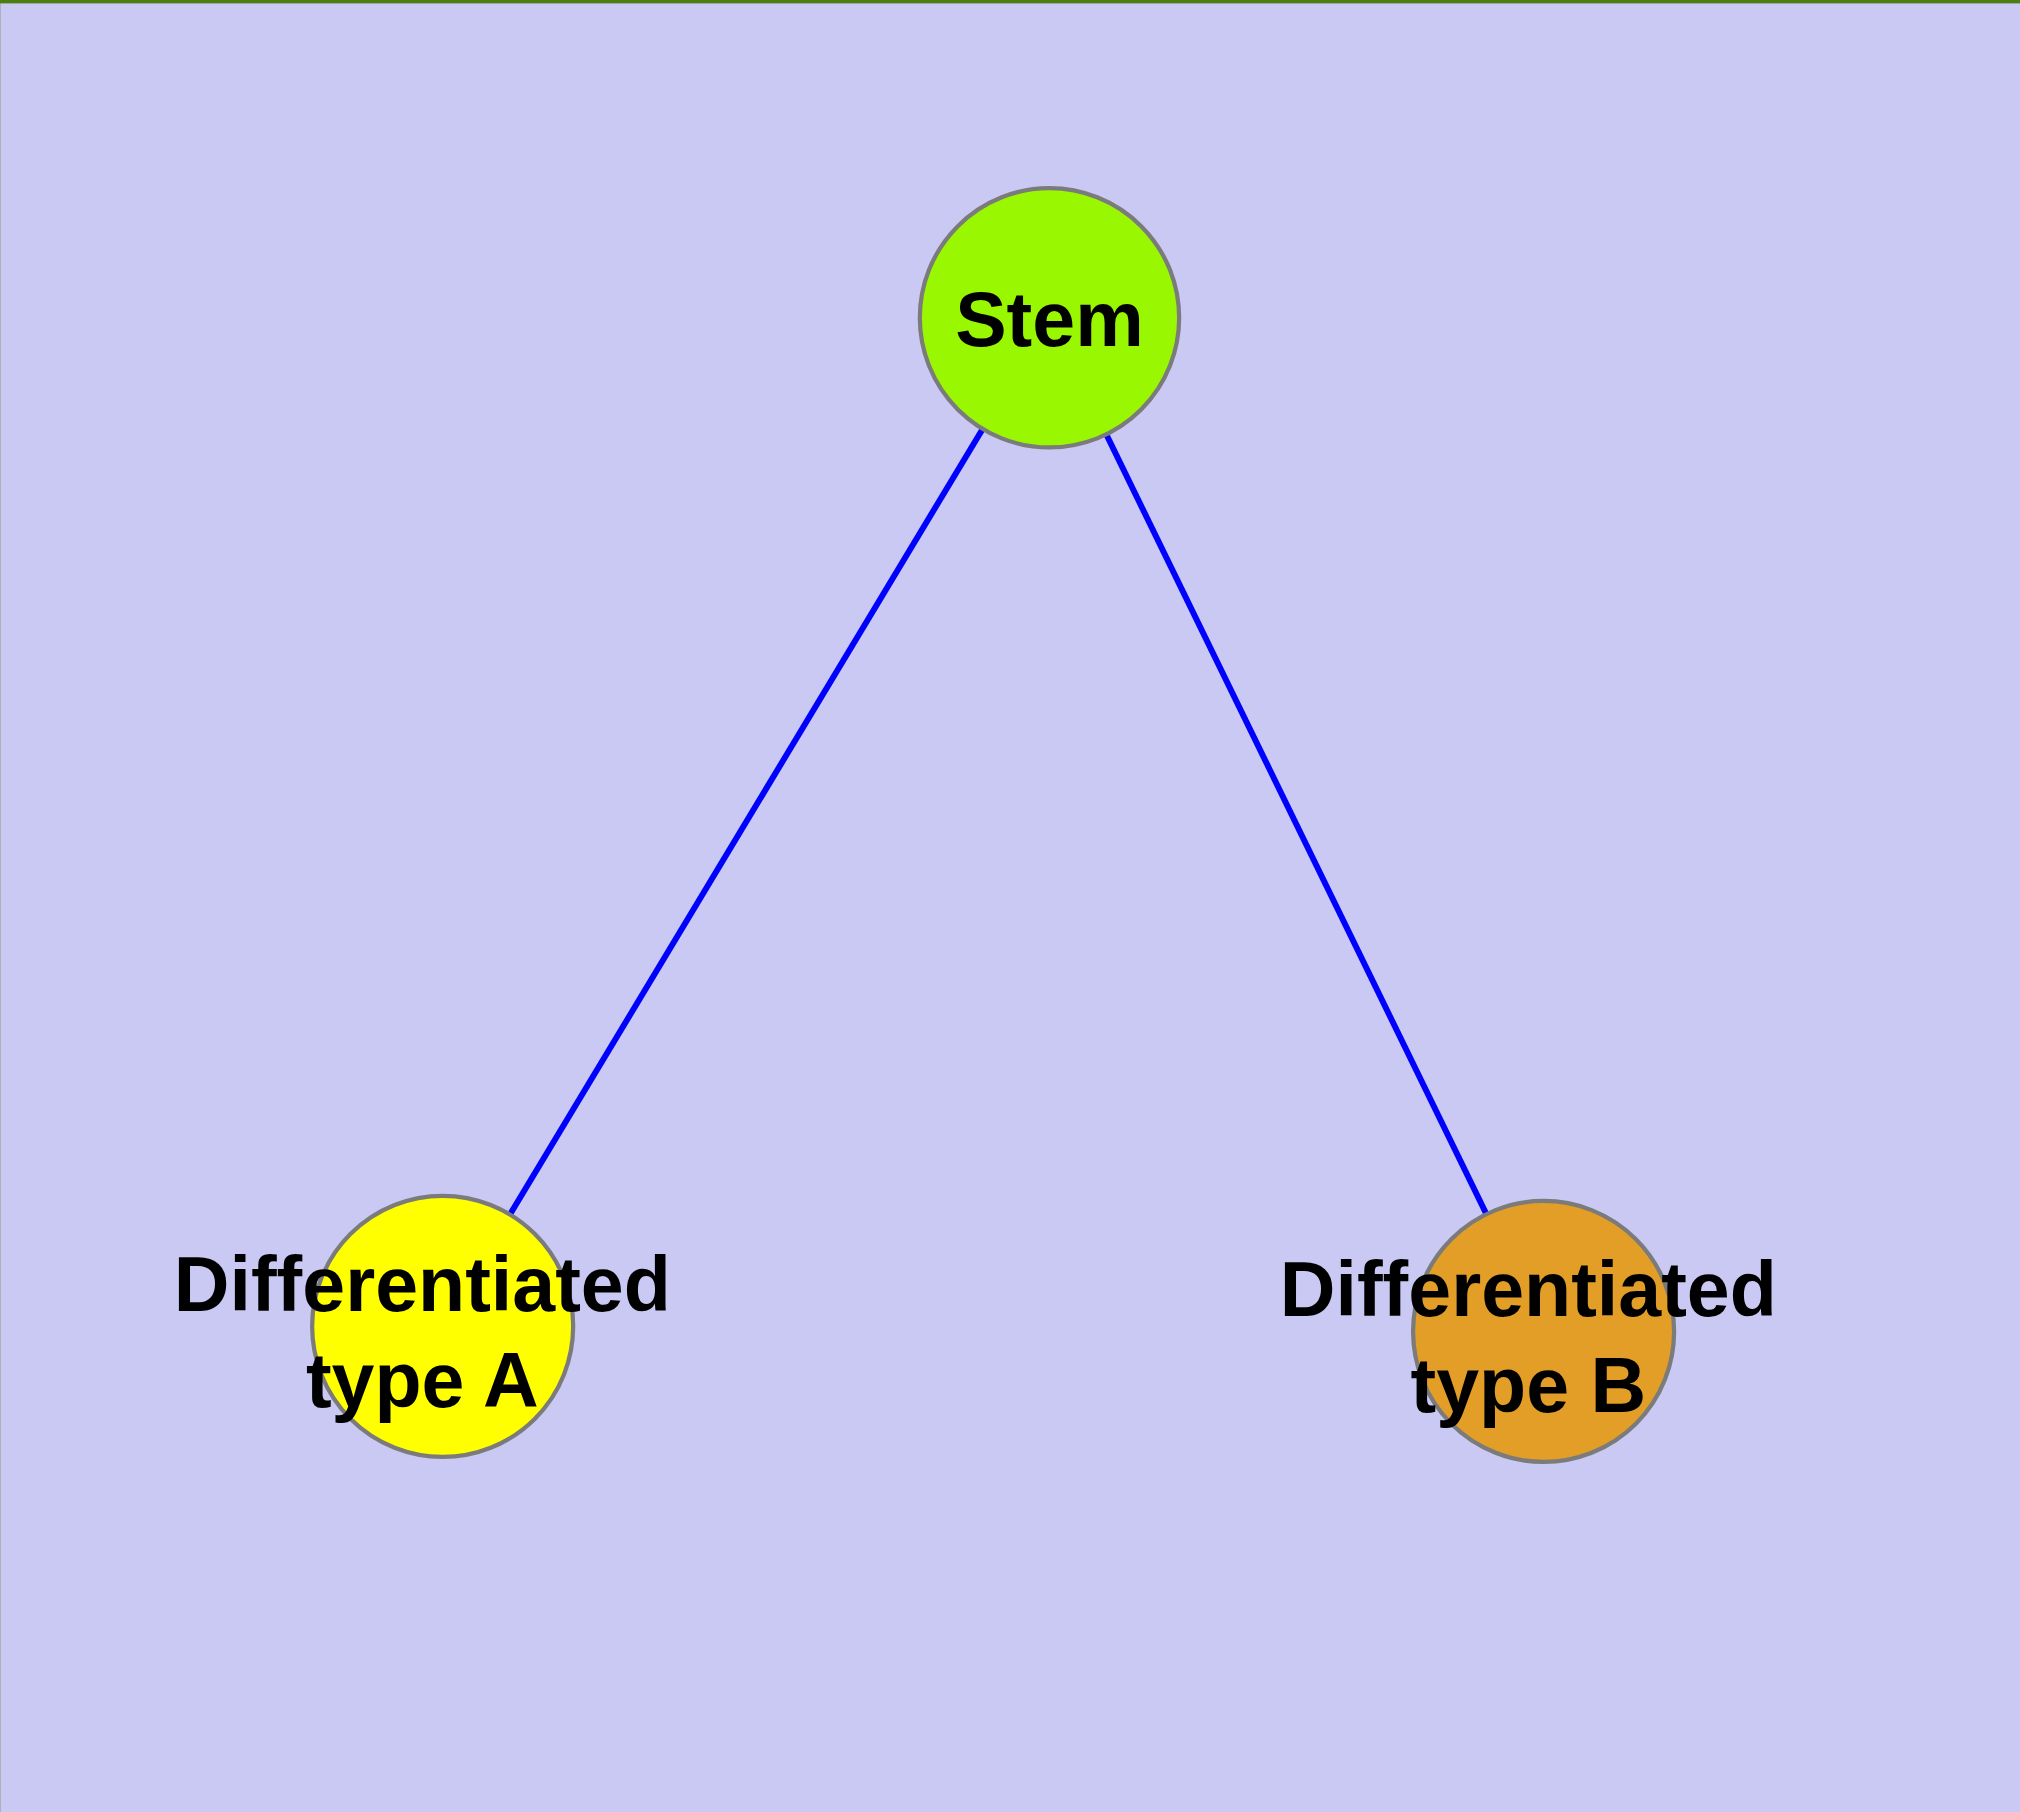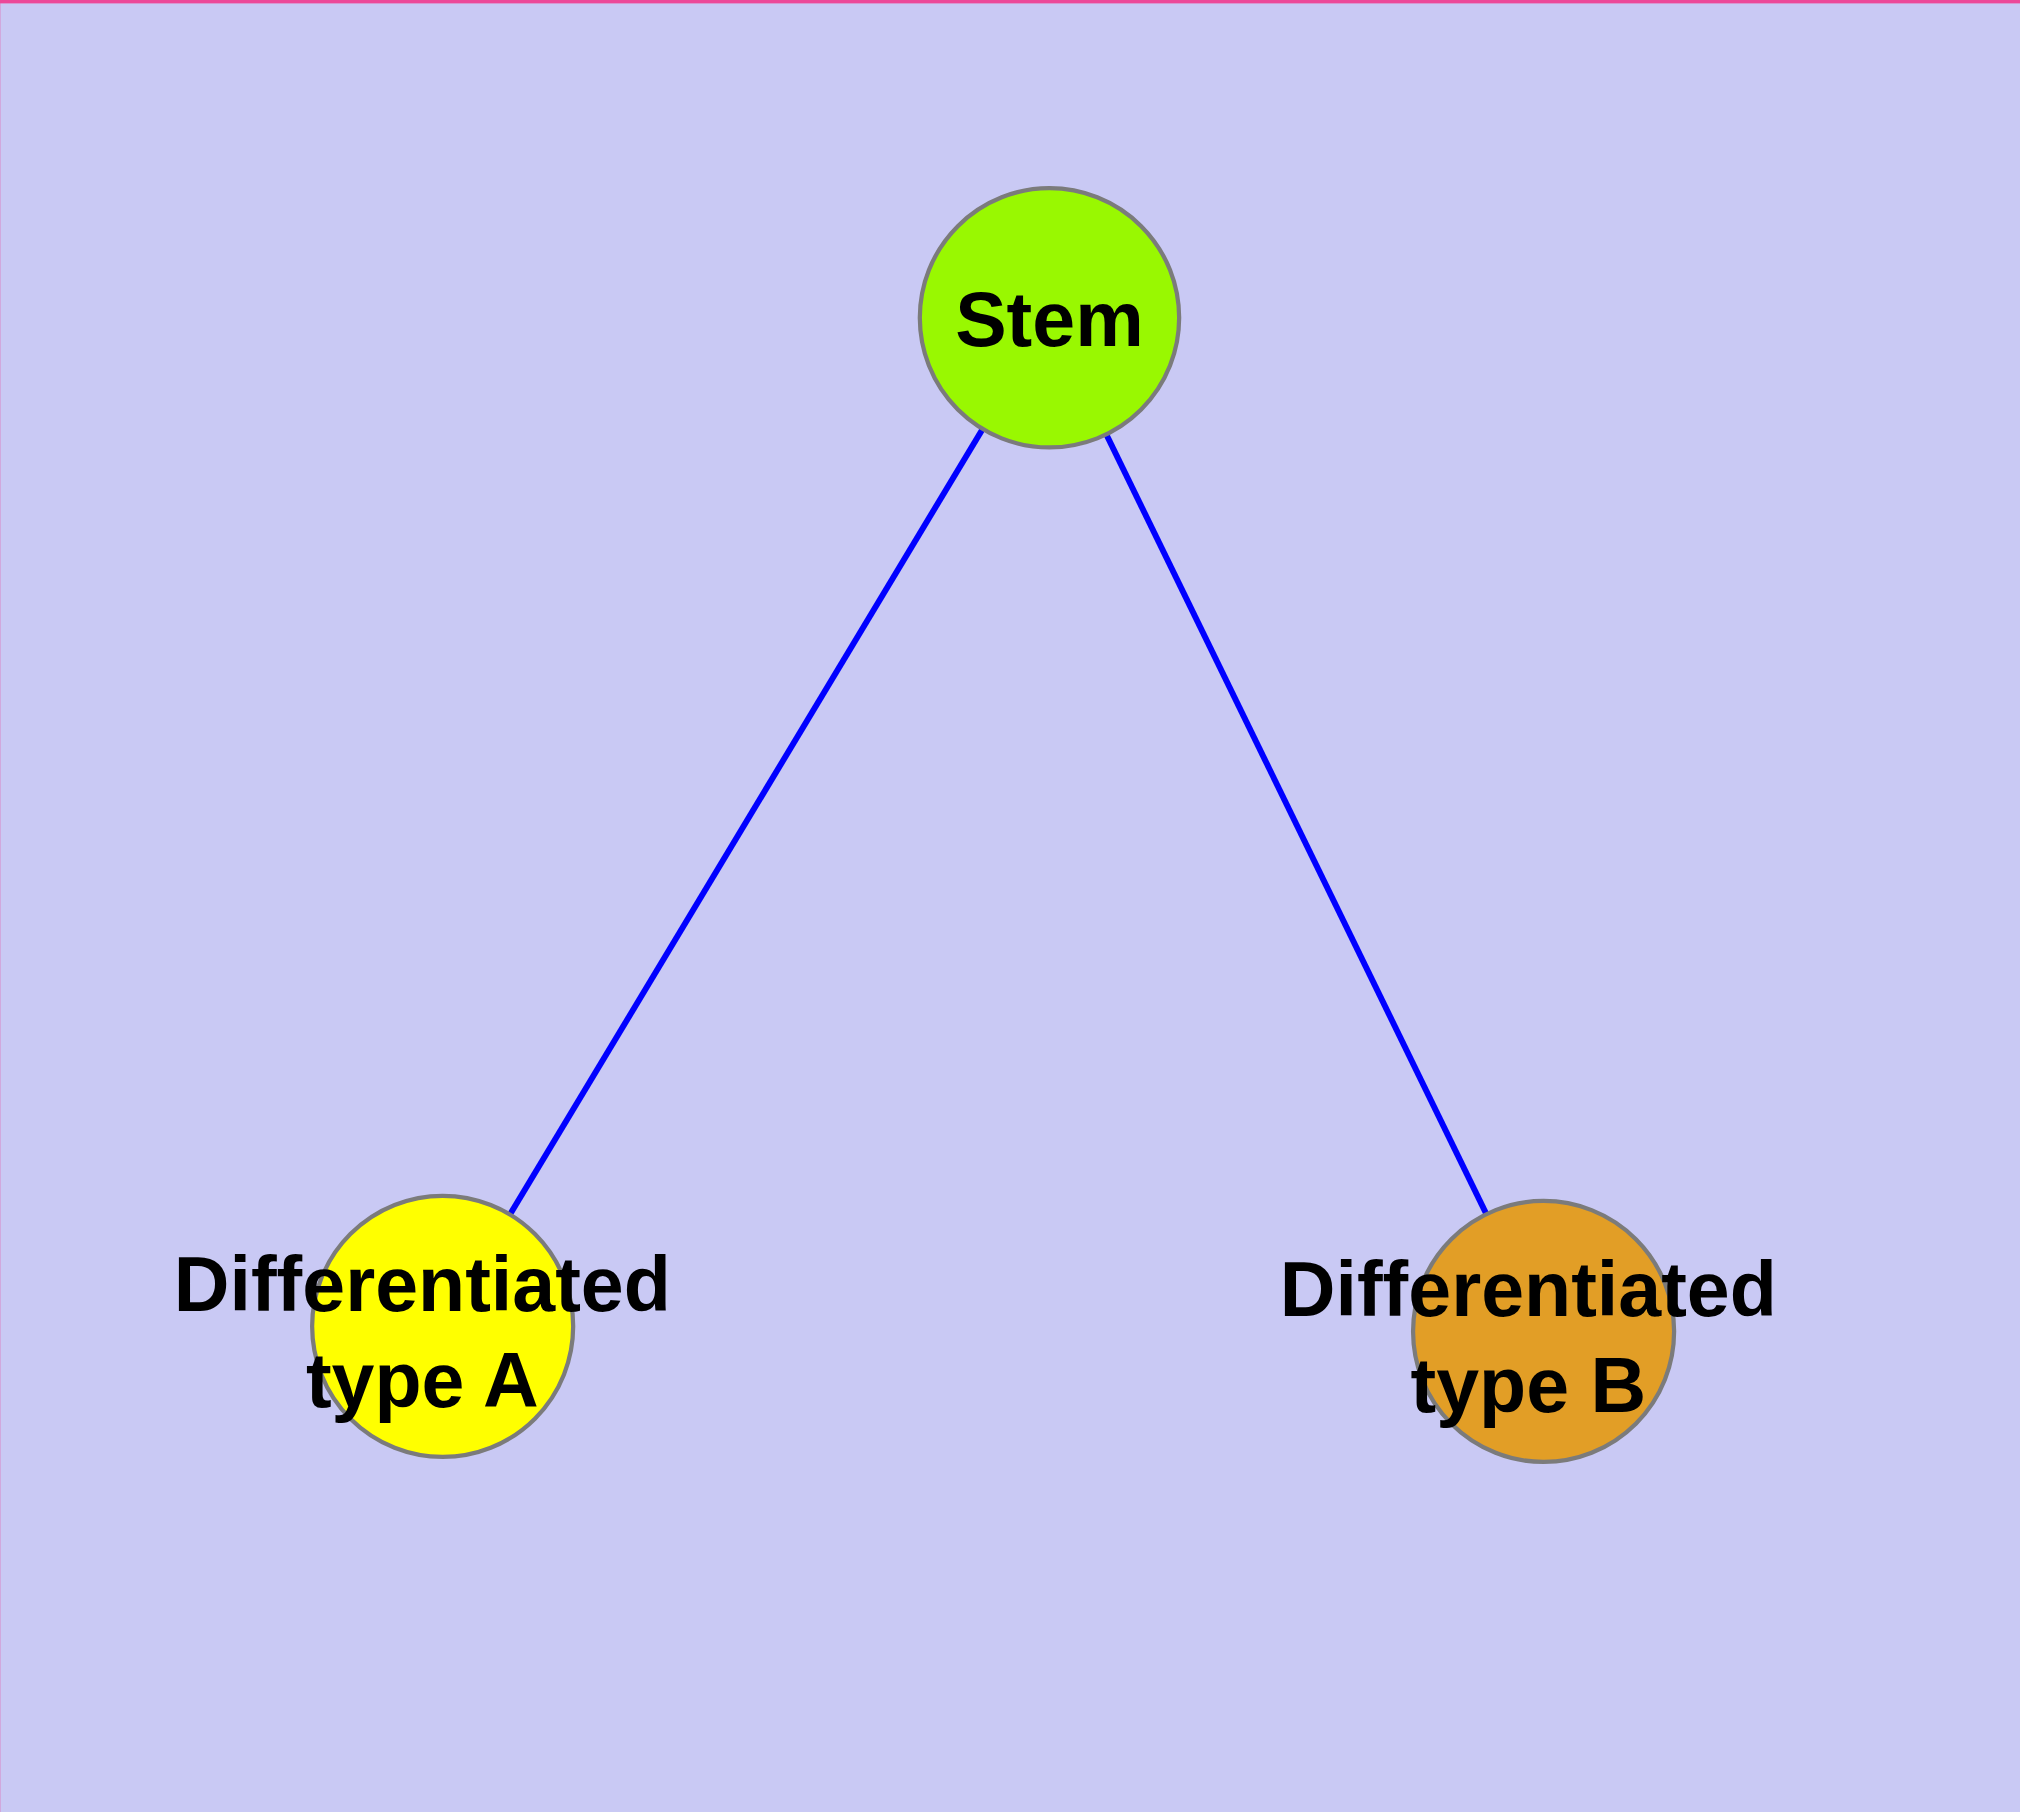--- a/index.html
+++ b/index.html
@@ -4,21 +4,21 @@
 <style>
   html, body {
     margin: 0;
     padding: 0;
     background: #ffffff;
   }
   .stage {
     position: relative;
     width: 2021px;
     height: 1812px;
-    background: #ec4899;
+    background: #4d7c0f;
     overflow: hidden;
     font-family: "Liberation Sans", "DejaVu Sans", sans-serif;
     text-decoration: underline;
   }
   #graph {
     position: absolute;
     left: 0;
     top: 0;
     width: 2021px;
     height: 1812px;

